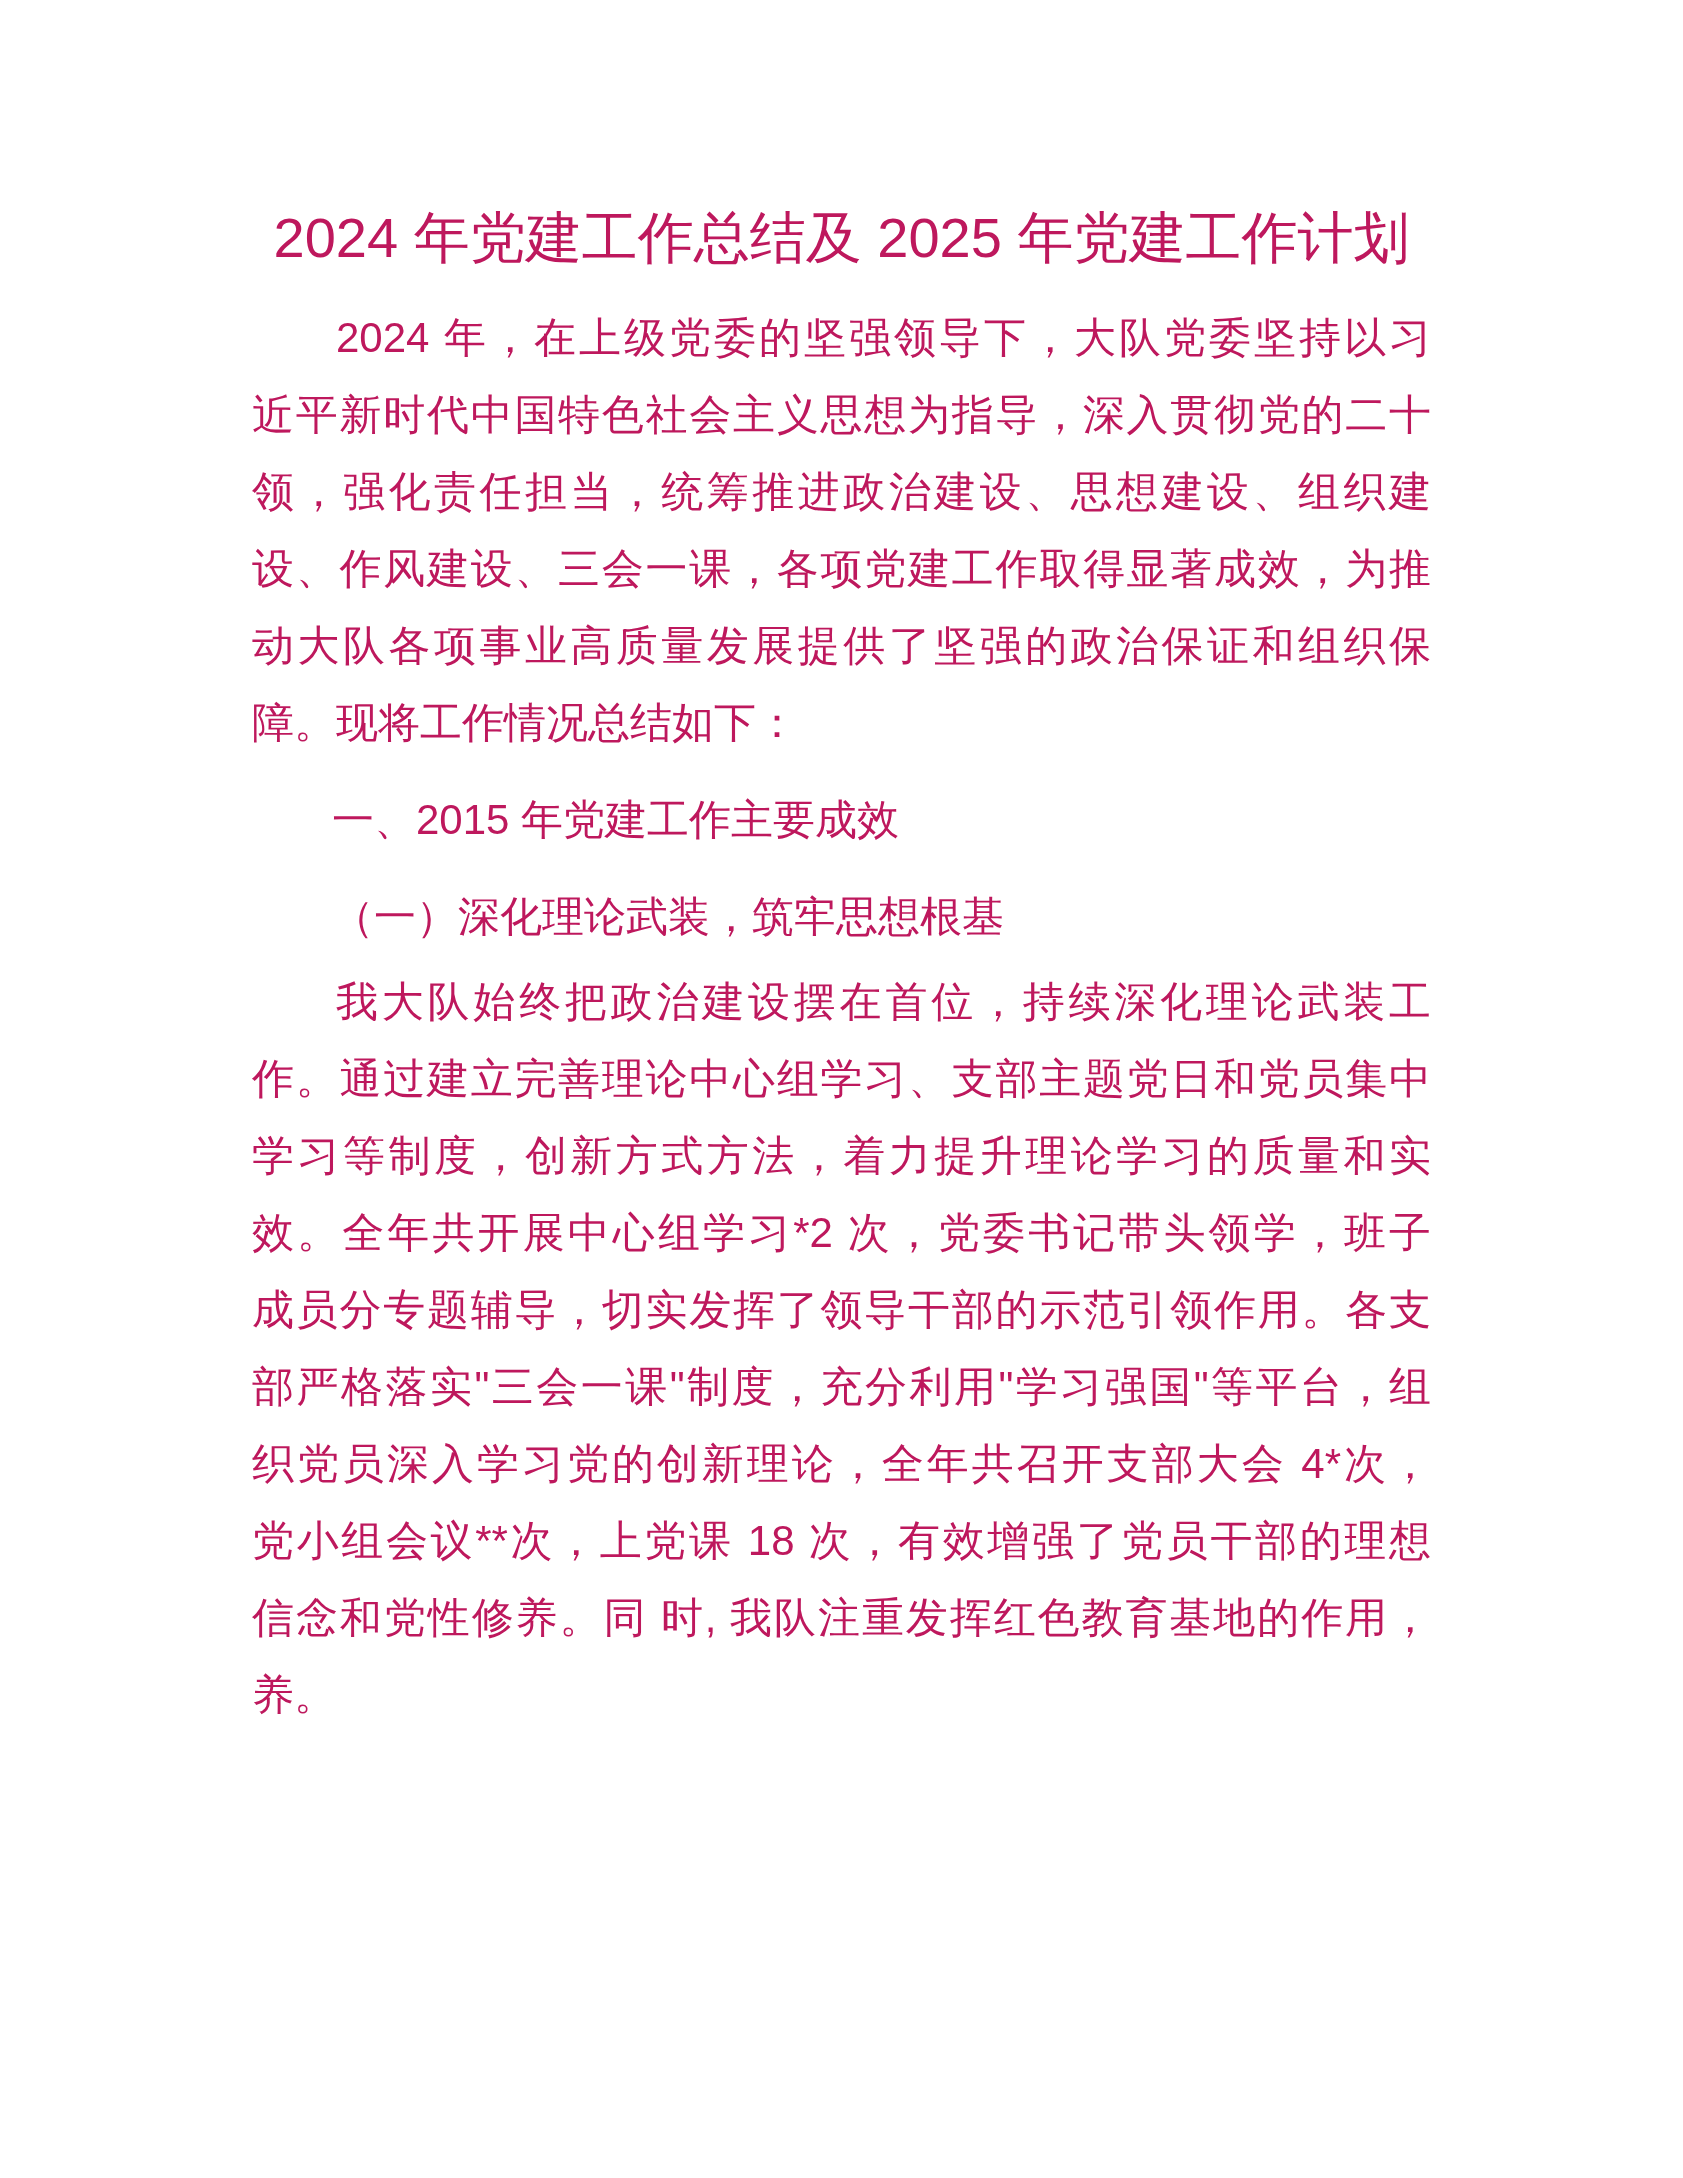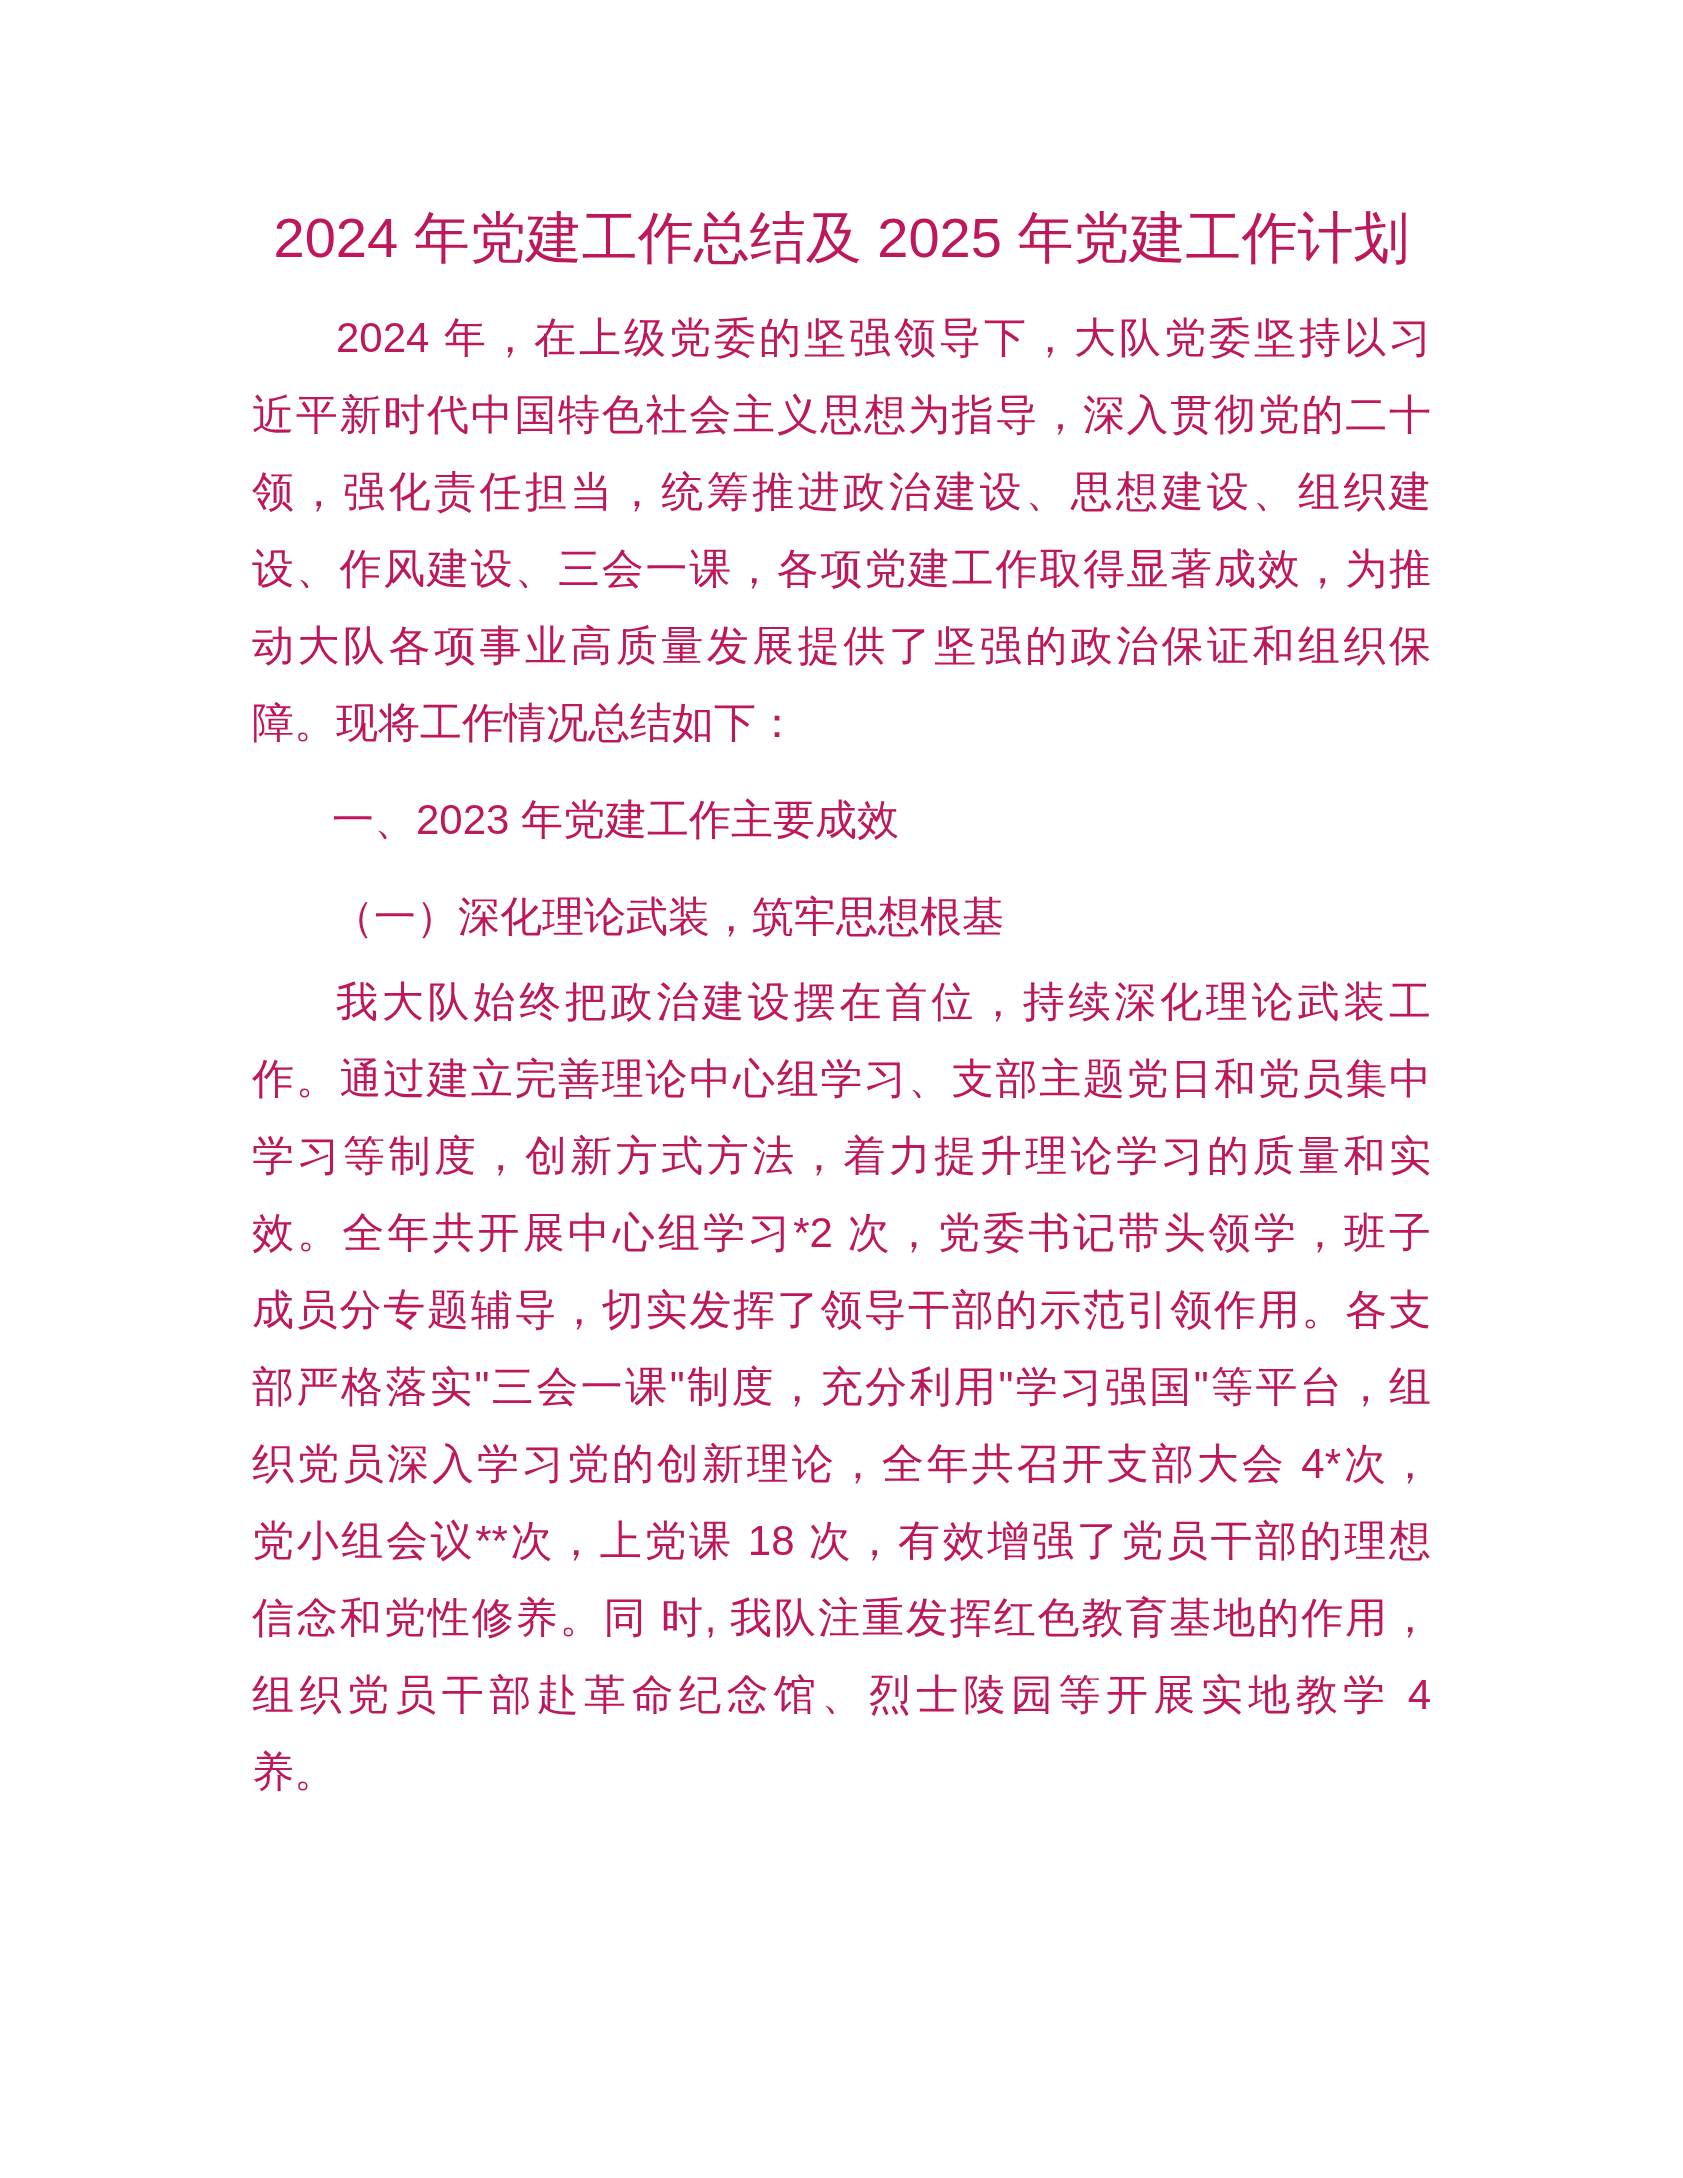--- a/index.html
+++ b/index.html
@@ -60,30 +60,29 @@
   <div class="doc-title">2024 年党建工作总结及 2025 年党建工作计划</div>
   <div>
       <div class="paragraph">
         <div class="line first">2024 年，在上级党委的坚强领导下，大队党委坚持以习</div>
         <div class="line">近平新时代中国特色社会主义思想为指导，深入贯彻党的二十</div>
         <div class="line">领，强化责任担当，统筹推进政治建设、思想建设、组织建</div>
         <div class="line">设、作风建设、三会一课，各项党建工作取得显著成效，为推</div>
         <div class="line">动大队各项事业高质量发展提供了坚强的政治保证和组织保</div>
         <div class="line last">障。现将工作情况总结如下：</div>
       </div>
-      <div class="heading">一、2023 年党建工作主要成效</div>
+      <div class="heading">一、2015 年党建工作主要成效</div>
       <div class="heading">（一）深化理论武装，筑牢思想根基</div>
       <div class="paragraph">
         <div class="line first">我大队始终把政治建设摆在首位，持续深化理论武装工</div>
         <div class="line">作。通过建立完善理论中心组学习、支部主题党日和党员集中</div>
         <div class="line">学习等制度，创新方式方法，着力提升理论学习的质量和实</div>
         <div class="line">效。全年共开展中心组学习*2 次，党委书记带头领学，班子</div>
         <div class="line">成员分专题辅导，切实发挥了领导干部的示范引领作用。各支</div>
         <div class="line">部严格落实"三会一课"制度，充分利用"学习强国"等平台，组</div>
         <div class="line">织党员深入学习党的创新理论，全年共召开支部大会 4*次，</div>
         <div class="line">党小组会议**次，上党课 18 次，有效增强了党员干部的理想</div>
         <div class="line">信念和党性修养。同 时, 我队注重发挥红色教育基地的作用，</div>
-        <div class="line">组织党员干部赴革命纪念馆、烈士陵园等开展实地教学 4</div>
         <div class="line last">养。</div>
       </div>
     </div>
 </div>
 
 
 </body></html>

